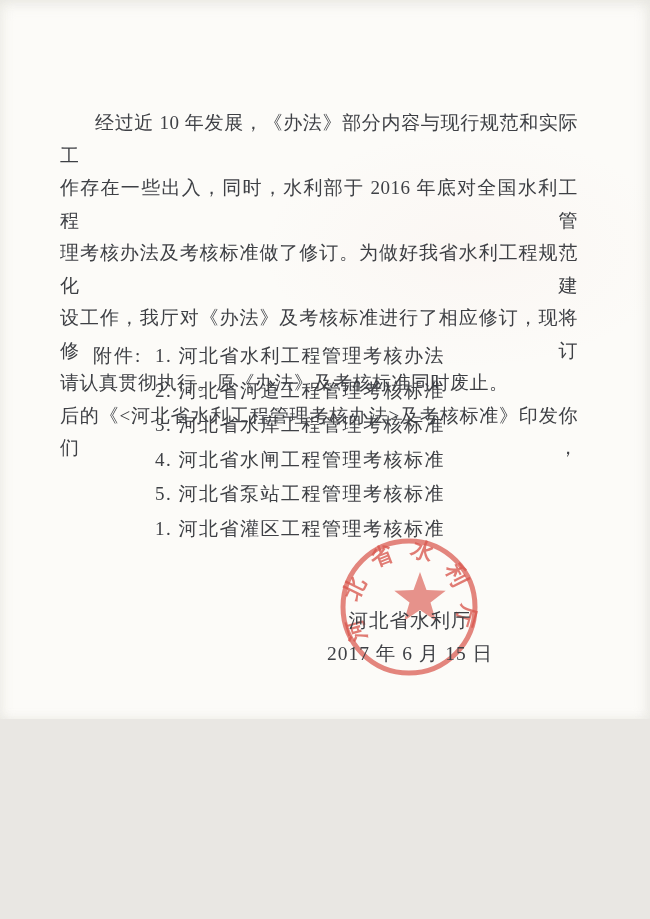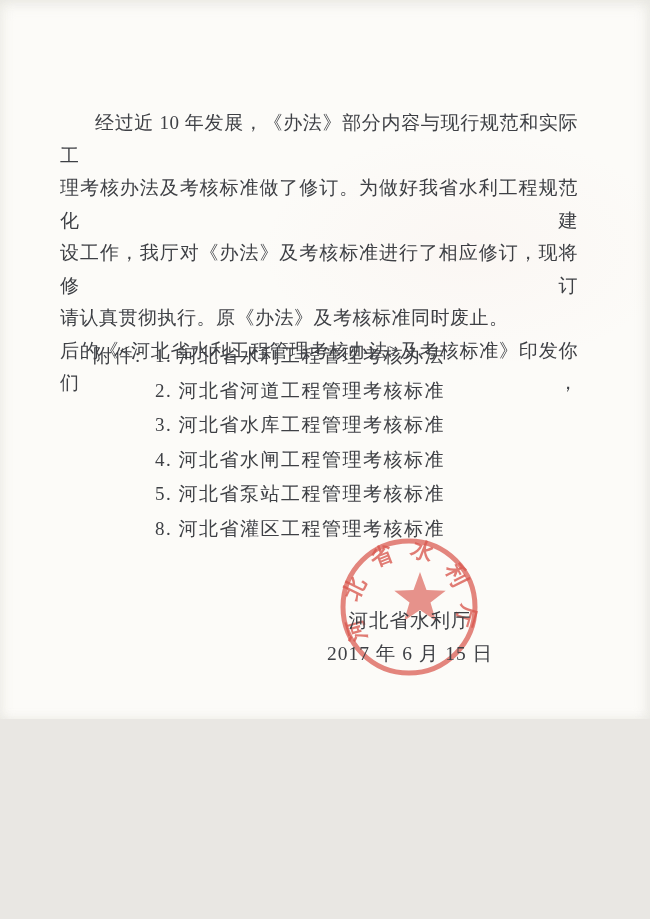--- a/index.html
+++ b/index.html
@@ -93,35 +93,36 @@
     letter-spacing: 4px;
   }
 </style>
 </head>
 <body>
 
 <div class="page">
 
   <div class="para">
     <div class="pline first">经过近 10 年发展，《办法》部分内容与现行规范和实际工</div>
+    <div class="pline">作存在一些出入，同时，水利部于 2016 年底对全国水利工程管</div>
     <div class="pline">理考核办法及考核标准做了修订。为做好我省水利工程规范化建</div>
     <div class="pline">设工作，我厅对《办法》及考核标准进行了相应修订，现将修订</div>
     <div class="pline last">请认真贯彻执行。原《办法》及考核标准同时废止。</div>
     <div class="pline">后的《&lt;河北省水利工程管理考核办法&gt;及考核标准》印发你们，</div>
   </div>
 
   <div class="attachments">
     <div class="att-row">
       <span class="att-label">附件:</span><span class="att-item">1. 河北省水利工程管理考核办法</span>
     </div>
     <div class="att-item">2. 河北省河道工程管理考核标准</div>
     <div class="att-item">3. 河北省水库工程管理考核标准</div>
     <div class="att-item">4. 河北省水闸工程管理考核标准</div>
     <div class="att-item">5. 河北省泵站工程管理考核标准</div>
-    <div class="att-item">8. 河北省灌区工程管理考核标准</div>
+    <div class="att-item">1. 河北省灌区工程管理考核标准</div>
   </div>
 
   <svg class="seal" viewBox="0 0 150 141" aria-hidden="true">
     <circle cx="75" cy="70" r="66" fill="none" stroke-width="5" opacity="0.82" stroke="#dd6a61"></circle>
     <path id="sealArc" d="M 36.7 102.1 A 50 50 0 1 1 113.3 102.1" fill="none"></path>
     <text font-size="22" opacity="0.78" style="letter-spacing:15px" fill="#d9584f">
       <textPath href="#sealArc" startOffset="50%" text-anchor="middle">河北省水利厅</textPath>
     </text>
     <polygon points="86,35 92.5,53.1 111.7,53.7 96.5,65.4 101.9,83.8 86,73 70.1,83.8 75.5,65.4 60.3,53.7 79.5,53.1" opacity="0.78" fill="#df746b"></polygon>
   </svg>

